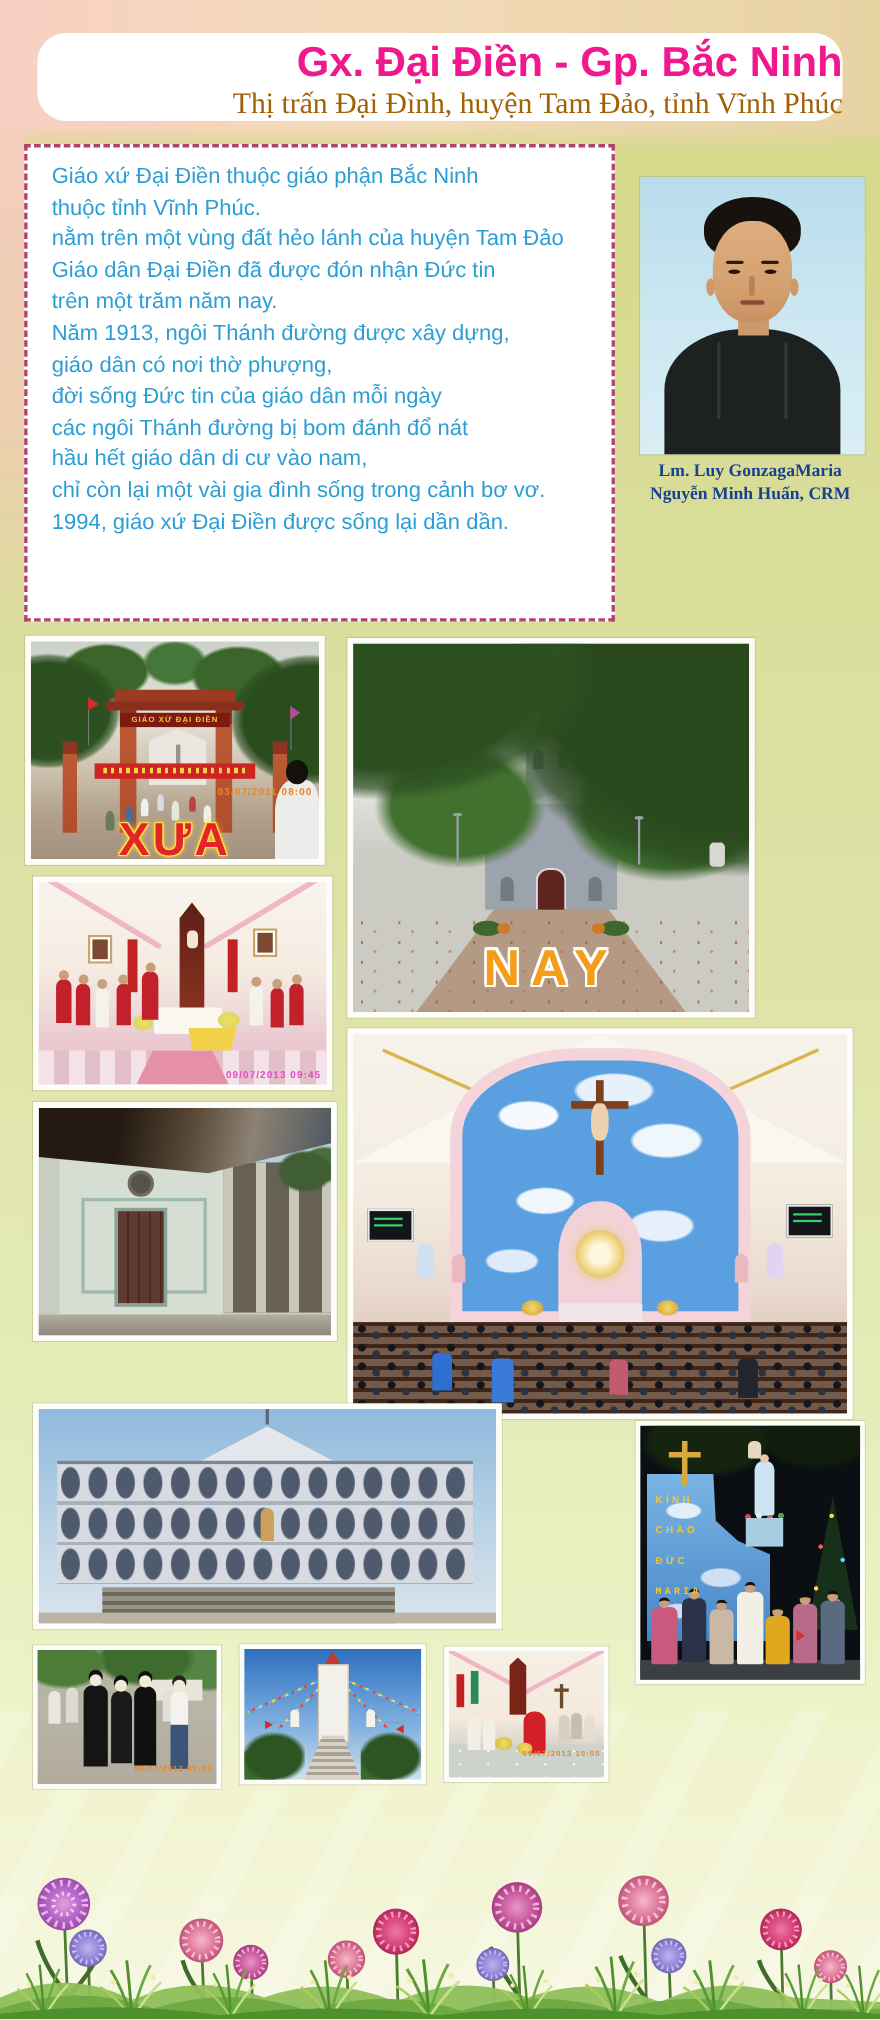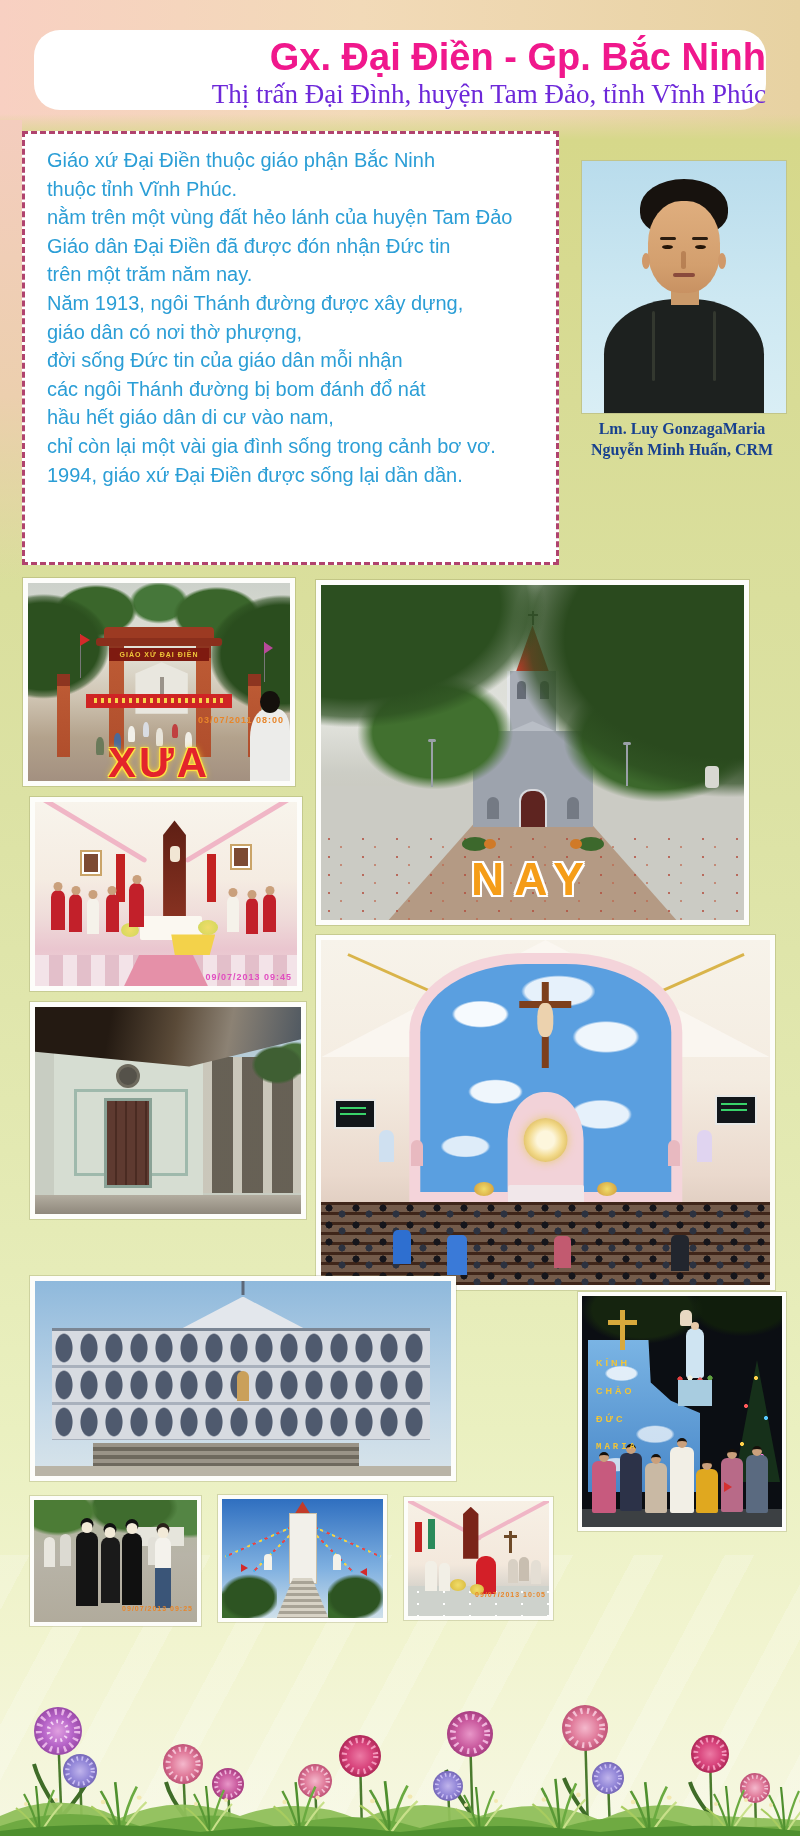--- a/index.html
+++ b/index.html
@@ -16,21 +16,21 @@
     background:linear-gradient(180deg,rgba(214,216,138,0),#d6d88a);}
   .left-pink{left:0;top:120px;width:22px;height:460px;
     background:linear-gradient(180deg,#f4cdbe,#eccfae 60%,rgba(236,207,174,0));}
   .streaks{left:0;top:1555px;width:800px;height:281px;
     background:repeating-linear-gradient(118deg,rgba(255,255,255,.20) 0 26px,rgba(255,255,255,0) 26px 80px);}
 
   
   .header-box{left:34px;top:30px;width:732px;height:80px;background:#fff;border-radius:26px;
     text-align:right;}
   .header-title{margin-top:6px;font-size:38px;font-weight:bold;color:#f0188c;letter-spacing:0px;}
-  .header-sub{font-size:27px;font-family:"Liberation Serif",serif;color:#6d28d9;margin-top:0px;}
+  .header-sub{font-size:27px;font-family:"Liberation Serif",serif;color:#a16207;margin-top:0px;}
 
   
   .info-box{left:22px;top:131px;width:537px;height:434px;background:#fff;
     border:3px dashed #b0436e;box-sizing:border-box;padding:12px 6px 0 22px;}
   .il{font-size:20px;line-height:28.6px;color:#2b9ed6;white-space:nowrap;}
 
   
   .priest{left:582px;top:161px;width:204px;height:252px;overflow:hidden;
     background:linear-gradient(180deg,#b9dcec,#cde8f2 55%,#d9eef5);box-shadow:0 0 0 1px #c2c58a;}
   .pr-hair{position:absolute;left:58px;top:18px;width:88px;height:58px;background:#17120e;
@@ -311,21 +311,21 @@
   </div>
 
   <div class="abs info-box">
     <div class="il">Giáo xứ Đại Điền thuộc giáo phận Bắc Ninh</div>
     <div class="il">thuộc tỉnh Vĩnh Phúc.</div>
     <div class="il">nằm trên một vùng đất hẻo lánh của huyện Tam Đảo</div>
     <div class="il">Giáo dân Đại Điền đã được đón nhận Đức tin</div>
     <div class="il">trên một trăm năm nay.</div>
     <div class="il">Năm 1913, ngôi Thánh đường được xây dựng,</div>
     <div class="il">giáo dân có nơi thờ phượng,</div>
-    <div class="il">đời sống Đức tin của giáo dân mỗi nhận</div>
+    <div class="il">đời sống Đức tin của giáo dân mỗi ngày</div>
     <div class="il">các ngôi Thánh đường bị bom đánh đổ nát</div>
     <div class="il">hầu hết giáo dân di cư vào nam,</div>
     <div class="il">chỉ còn lại một vài gia đình sống trong cảnh bơ vơ.</div>
     <div class="il">1994, giáo xứ Đại Điền được sống lại dần dần.</div>
   </div>
 
   <div class="abs priest">
     <div class="pr-body"></div>
     <div class="pr-chain" style="left:70px;"></div>
     <div class="pr-chain" style="left:131px;"></div>
@@ -374,21 +374,21 @@
       <div class="person" style="left:60%;top:75%;width:7px;height:16px;background:#f0eee6;"></div>
       <div class="person" style="left:26%;top:78%;width:8px;height:18px;background:#6a7a5a;"></div>
       <div class="xua-man">
           <i></i>
         </div>
       <div class="stamp" style="right:6px;bottom:56px;color:#e8862a;">03/07/2011 08:00</div>
       <div class="xua-label">XƯA</div>
     </div>
   </div>
 
-  <div class="abs ph" style="left:316px;top:580px;width:433px;height:345px;">
+  <div class="abs ph" style="left:316px;top:580px;width:370px;height:345px;">
     <div class="ph-in">
       <div class="nay-sky"></div>
       <div class="nay-plaza"></div>
       <div class="nay-path"></div>
       <div class="nay-petals"></div>
       <div class="nay-ch">
         <div class="nay-cross"></div>
         <div class="nay-spire"></div>
         <div class="nay-tower">
           <div class="nay-tw" style="left:7px;"></div>

